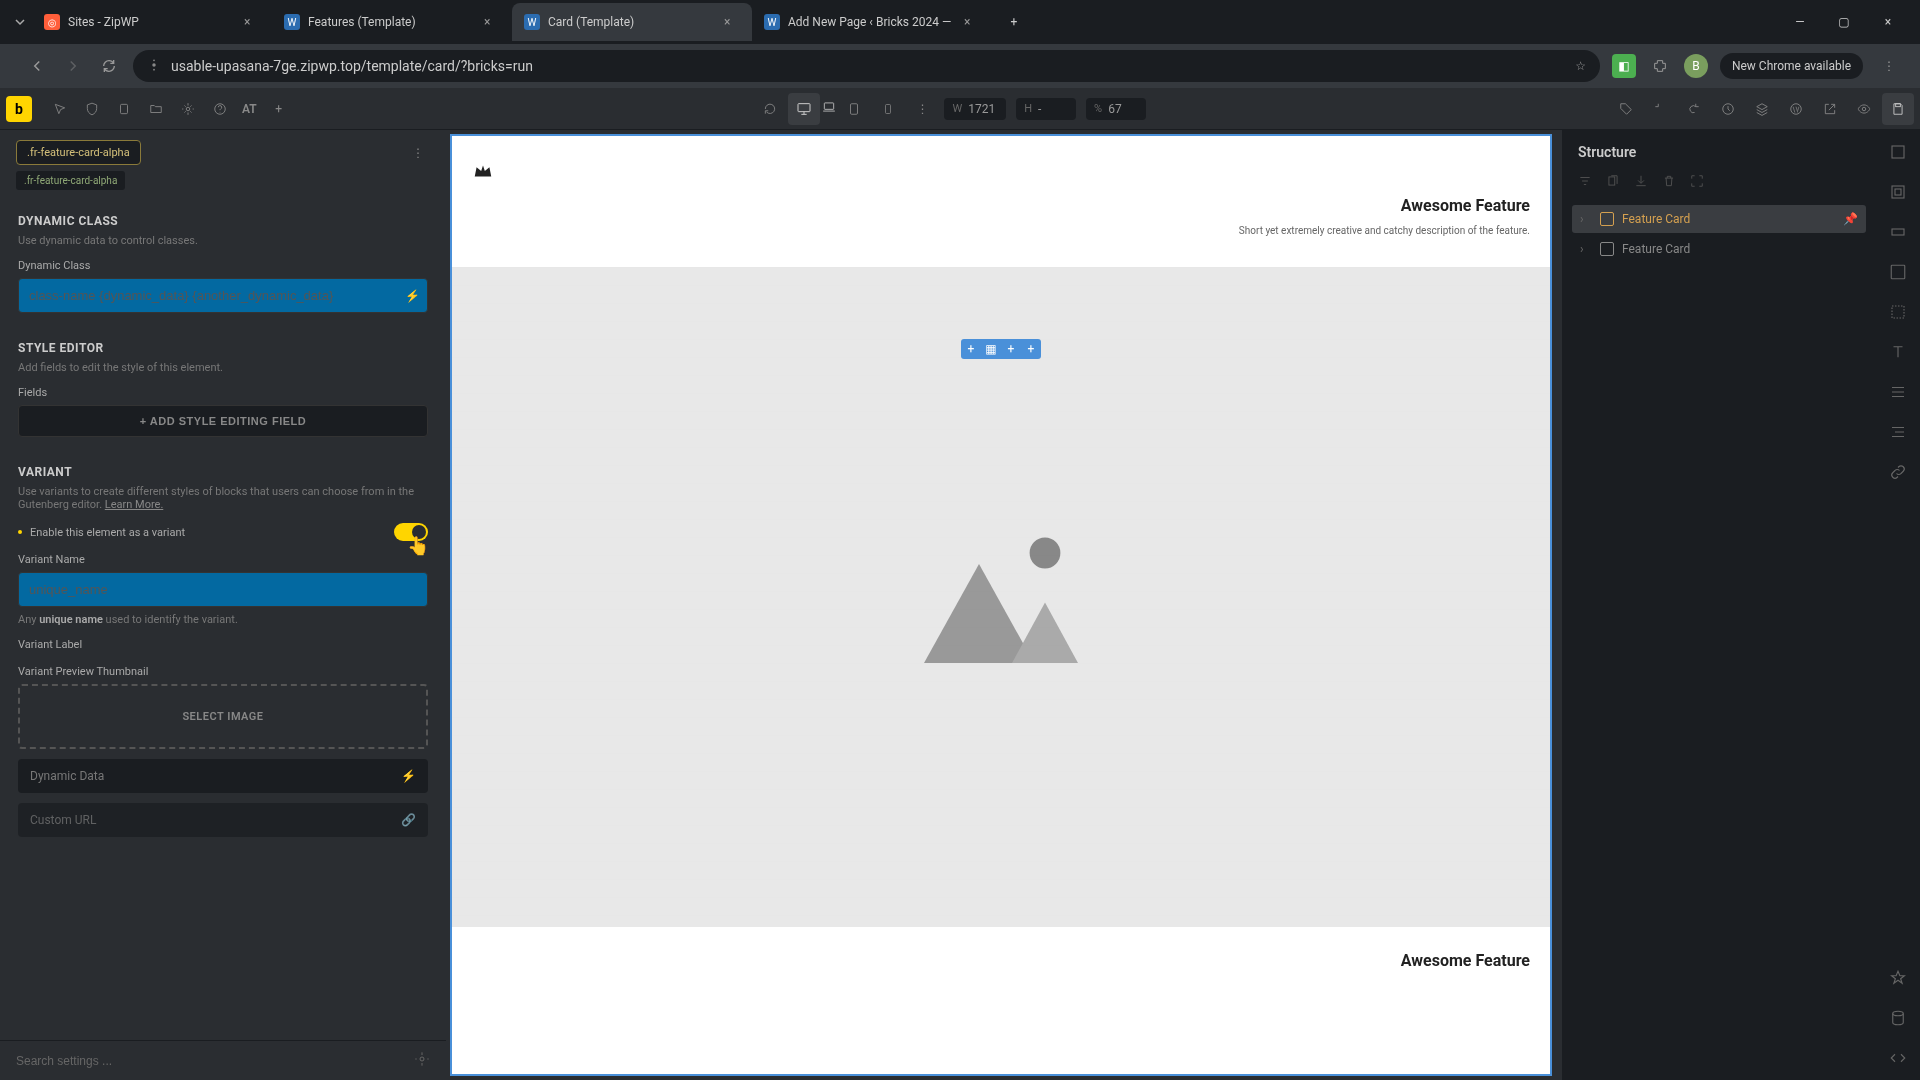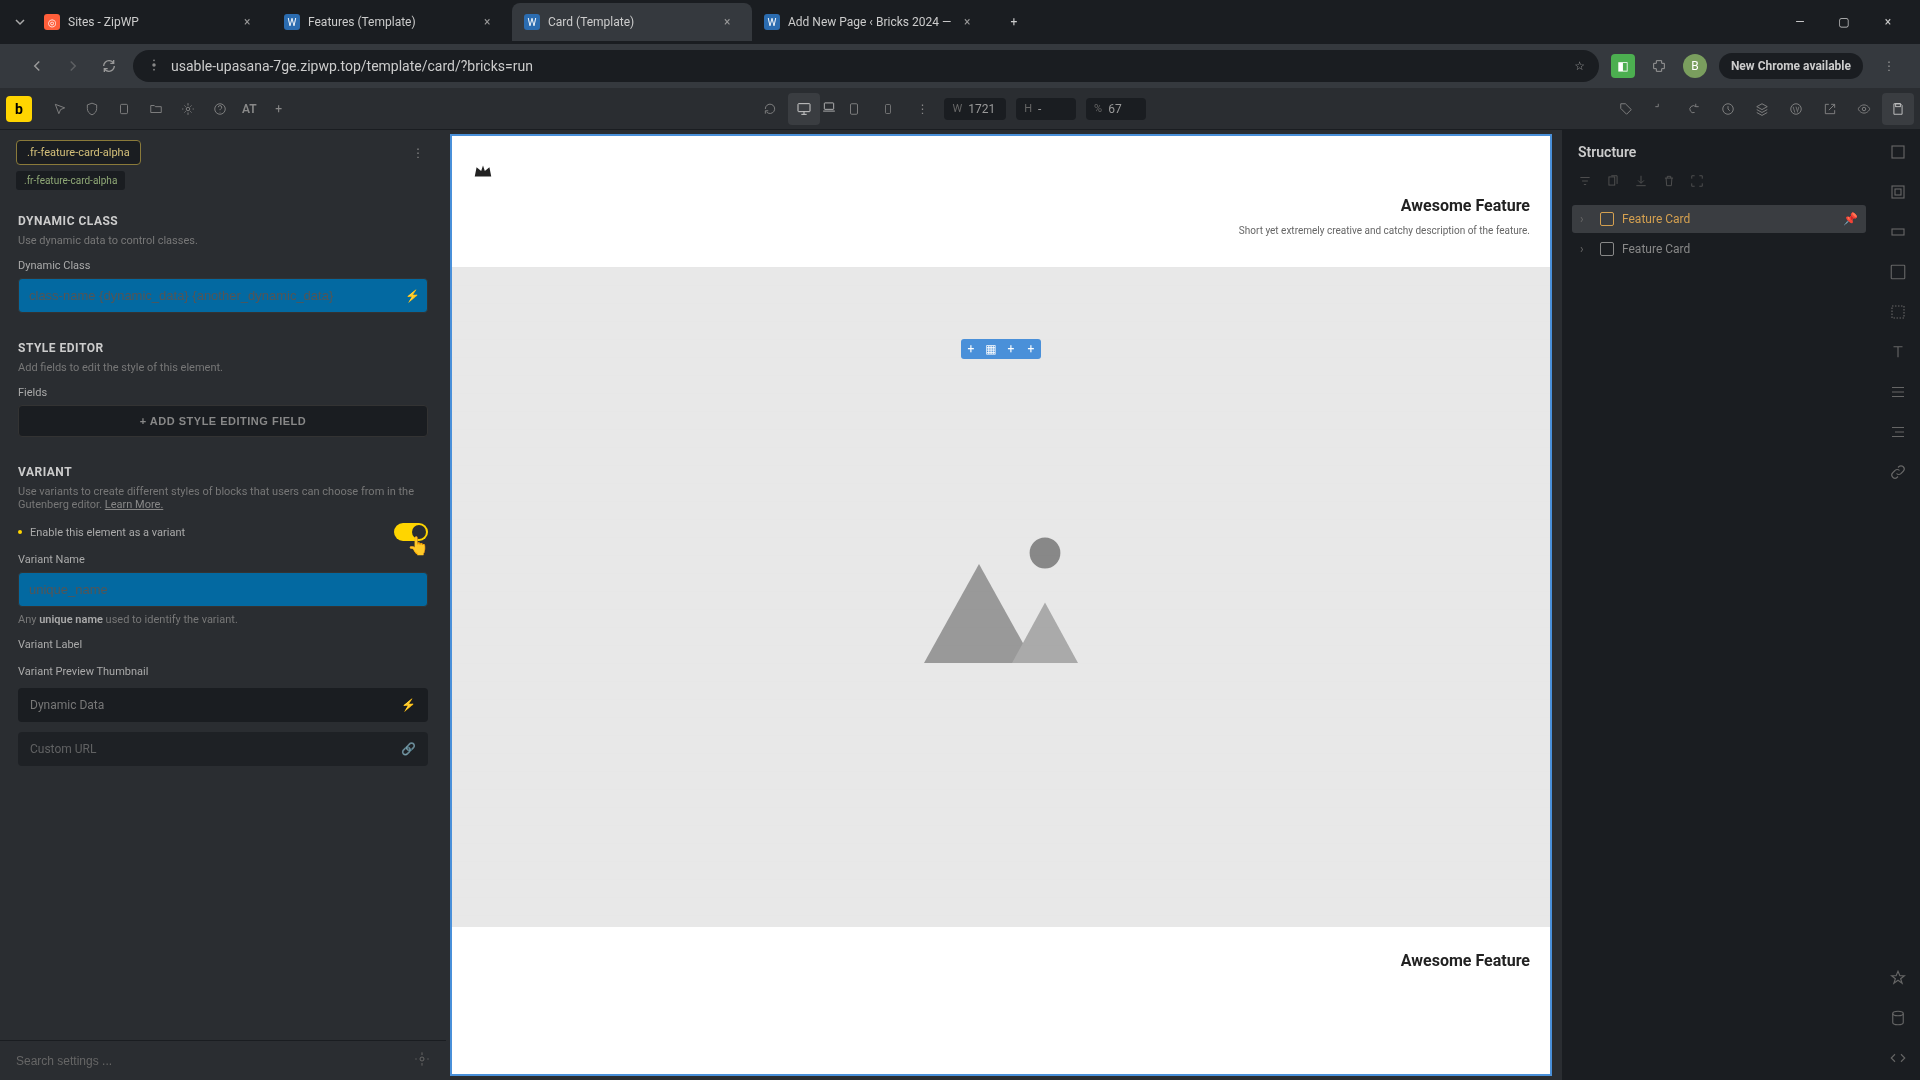--- a/index.html
+++ b/index.html
@@ -17,21 +17,21 @@
     .new-tab-btn { width: 28px; height: 28px; display: flex; align-items: center; justify-content: center; color: #ccc; margin-left: 8px; }
     .window-controls { margin-left: auto; display: flex; gap: 20px; padding-right: 12px; color: #ccc; }
     .window-btn { width: 24px; text-align: center; }
     
     .browser-toolbar { background: #35393e; height: 44px; display: flex; align-items: center; padding: 0 25px; gap: 12px; }
     .nav-btn { width: 24px; height: 24px; display: flex; align-items: center; justify-content: center; color: #999; }
     .url-bar { flex: 1; display: flex; align-items: center; background: #1a1d21; border-radius: 20px; height: 32px; padding: 0 14px; gap: 10px; }
     .url-text { flex: 1; color: #ccc; font-size: 14px; }
     .url-icons { display: flex; gap: 12px; align-items: center; margin-left: auto; }
     .ext-icon { width: 24px; height: 24px; border-radius: 4px; display: flex; align-items: center; justify-content: center; font-size: 12px; }
-    .update-btn { background: #1a1d21; padding: 6px 12px; border-radius: 16px; color: #ccc; font-size: 12px; font-weight: bold; }
+    .update-btn { background: #1a1d21; padding: 6px 12px; border-radius: 16px; color: #ccc; font-size: 12px; }
     
     
     .app { display: flex; height: calc(100% - 88px); }
     
     
     .app-toolbar { position: absolute; top: 88px; left: 0; right: 0; height: 42px; background: #2a2d31; border-bottom: 1px solid #1a1d21; display: flex; align-items: center; padding: 0 6px; z-index: 10; }
     .logo { width: 26px; height: 26px; background: #ffd500; border-radius: 4px; display: flex; align-items: center; justify-content: center; color: #000; font-weight: bold; font-size: 14px; margin-right: 12px; }
     .toolbar-icon { width: 32px; height: 32px; display: flex; align-items: center; justify-content: center; color: #888; border-radius: 4px; }
     .toolbar-icon.active-icon { background: #3a3d41; color: #ccc; }
     .at-label { color: #888; font-size: 12px; font-weight: 600; margin: 0 6px; }
@@ -377,20 +377,21 @@
       
       <div class="field-label">Variant Name</div>
       <input class="text-input" placeholder="unique_name" style="">
       <div class="hint-text">
         <span>Any </span><span class="bold">unique name</span><span> used to identify the variant.</span>
       </div>
       
       <div class="field-label" style="margin-top:12px">Variant Label</div>
       
       <div class="field-label" style="margin-top:14px">Variant Preview Thumbnail</div>
+      <div class="select-image-box">SELECT IMAGE</div>
       
       <div class="data-row">
         <span>Dynamic Data</span>
         <span class="data-row-icon">⚡</span>
       </div>
       <div class="data-row" style="opacity:0.7">
         <span>Custom URL</span>
         <span class="data-row-icon">🔗</span>
       </div>
     </div>

